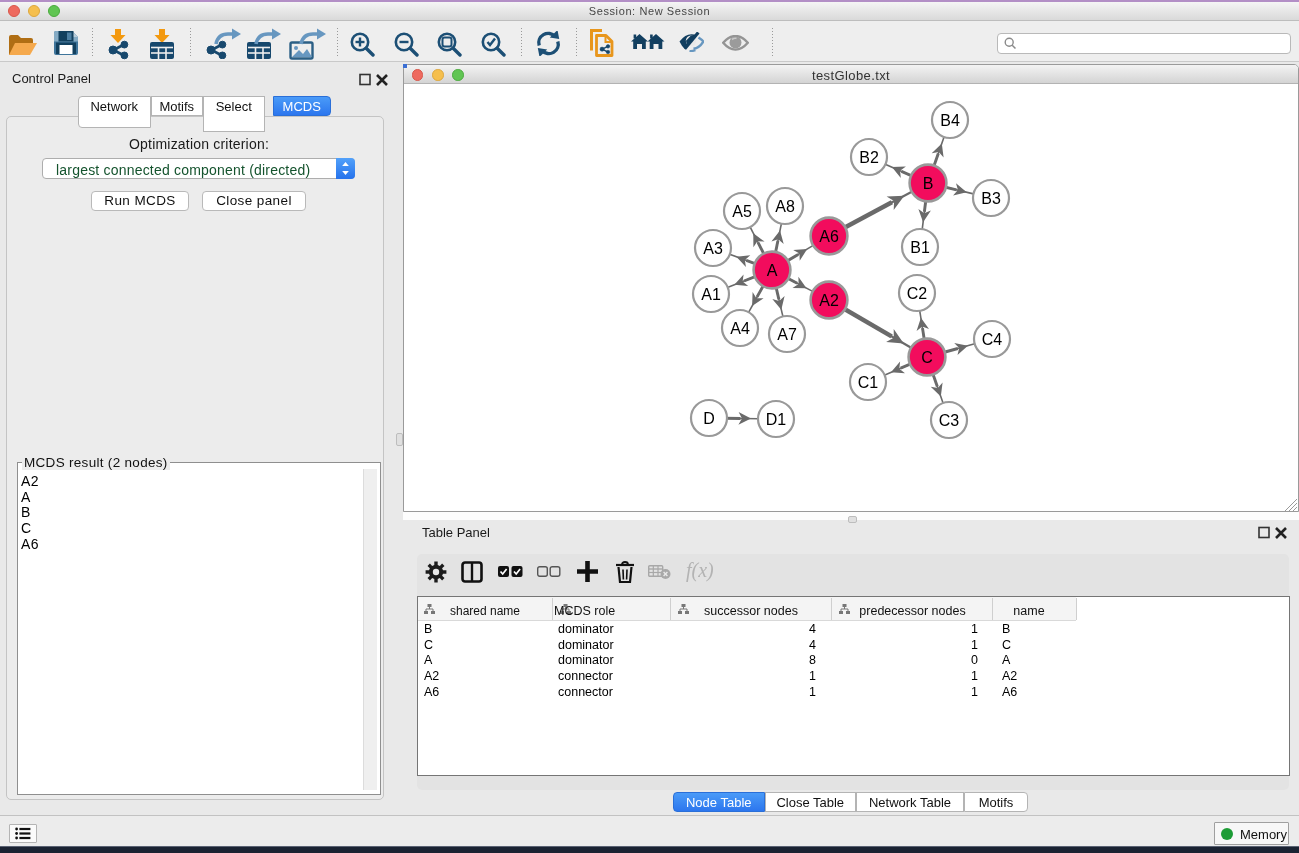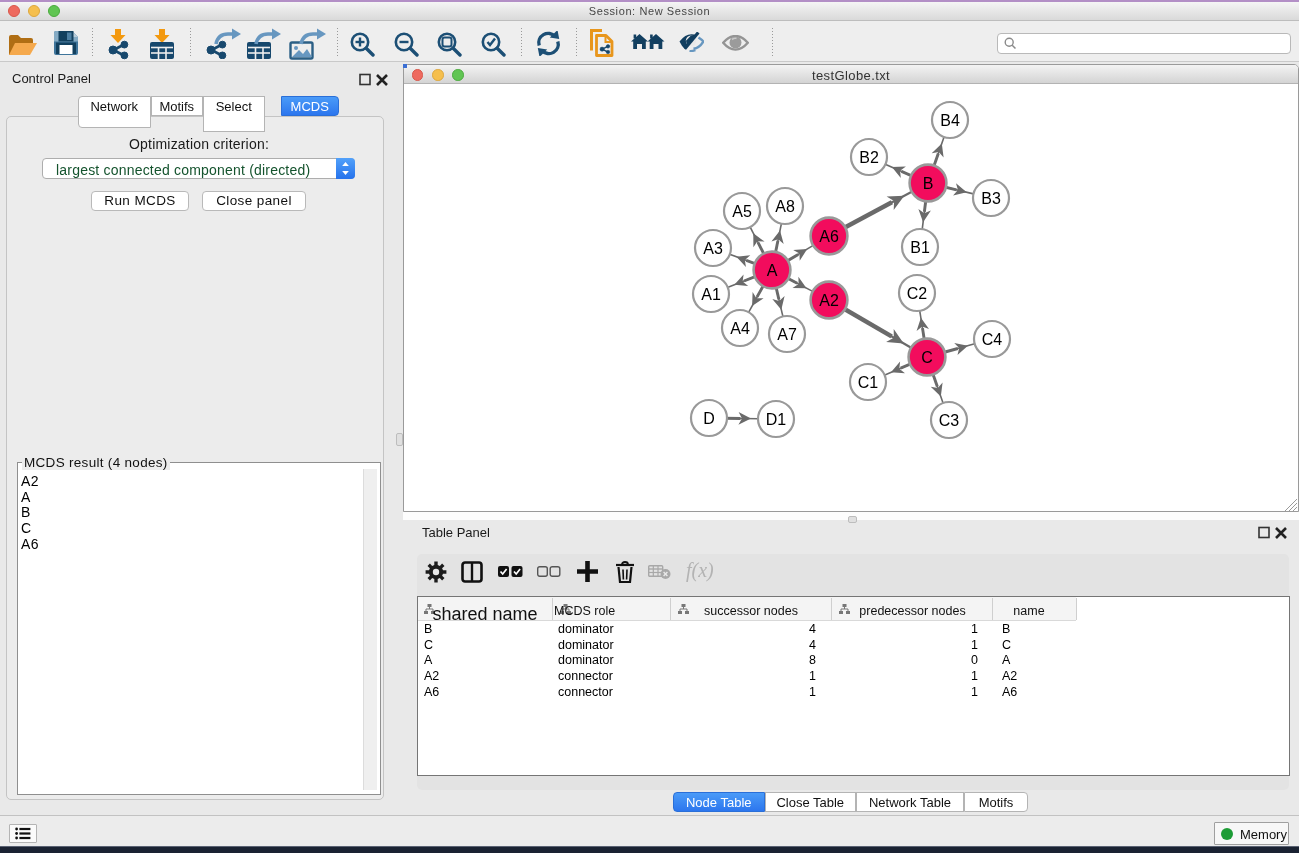--- a/index.html
+++ b/index.html
@@ -163,34 +163,34 @@
   </svg>
 <div class="tx" style="left:12px;top:71px;font-size:13px;color:#1a1a1a">Control Panel</div>
 <svg class="abs" style="left:359px;top:73px" width="30" height="13" viewBox="0 0 30 13">
     <rect x="1" y="1.5" width="10" height="10" fill="none" stroke="#333" stroke-width="1.6"></rect>
     <path d="M18 2 L28 12 M28 2 L18 12" stroke="#222" stroke-width="2.6"></path>
   </svg>
 <div class="abs" style="left:6px;top:116px;width:378px;height:684px;background:#ececec;border:1px solid #c4c4c4;border-radius:5px;box-sizing:border-box"></div>
 <div class="abs" style="left:78px;top:96px;width:72.5px;height:32px;box-sizing:border-box;background:#ffffff;color:#111;border:1px solid #b4b4b4;border-radius:4px 0 0 4px;font-size:13px;text-align:center;line-height:19px">Network</div>
 <div class="abs" style="left:150.5px;top:96px;width:52.5px;height:20px;box-sizing:border-box;background:#ffffff;color:#111;border:1px solid #b4b4b4;border-radius:0;font-size:13px;text-align:center;line-height:19px">Motifs</div>
 <div class="abs" style="left:203px;top:96px;width:61.5px;height:36px;box-sizing:border-box;background:#ffffff;color:#111;border:1px solid #b4b4b4;border-radius:0;font-size:13px;text-align:center;line-height:19px">Select</div>
-<div class="abs" style="left:281px;top:96px;width:57.5px;height:20px;box-sizing:border-box;background:linear-gradient(#4a9bf8,#2c76ee);color:#ffffff;border:1px solid #2a6fd8;border-radius:0 4px 4px 0;font-size:13px;text-align:center;line-height:19px">MCDS</div>
+<div class="abs" style="left:273px;top:96px;width:57.5px;height:20px;box-sizing:border-box;background:linear-gradient(#4a9bf8,#2c76ee);color:#ffffff;border:1px solid #2a6fd8;border-radius:0 4px 4px 0;font-size:13px;text-align:center;line-height:19px">MCDS</div>
 <div class="tx" style="left:9px;top:136px;width:380px;text-align:center;font-size:14px;letter-spacing:0.2px;color:#1a1a1a">Optimization criterion:</div>
 <div class="abs" style="left:42px;top:158px;width:313px;height:21px;background:#ffffff;border:1px solid #adadad;border-radius:4px;box-sizing:border-box"></div>
 <div class="tx" style="left:56px;top:162px;font-size:14px;letter-spacing:0.2px;color:#14532d">largest connected component (directed)</div>
 <div class="abs" style="left:336px;top:158px;width:19px;height:21px;background:linear-gradient(#52a1fa,#2572ec);border-radius:0 4px 4px 0"></div>
 <svg class="abs" style="left:338px;top:161px" width="15" height="15" viewBox="0 0 15 15">
     <path d="M7.5 1 L10.8 5 L4.2 5 Z" fill="#fff"></path>
     <path d="M7.5 14 L10.8 10 L4.2 10 Z" fill="#fff"></path>
   </svg>
 <div class="abs" style="left:91px;top:191px;width:98px;height:20px;background:#ffffff;border:1px solid #b9b9b9;border-radius:4px;box-sizing:border-box;font-size:13.5px;letter-spacing:0.4px;color:#111;text-align:center;line-height:18px">Run MCDS</div>
 <div class="abs" style="left:202px;top:191px;width:104px;height:20px;background:#ffffff;border:1px solid #b9b9b9;border-radius:4px;box-sizing:border-box;font-size:13.5px;letter-spacing:0.4px;color:#111;text-align:center;line-height:18px">Close panel</div>
 <div class="abs" style="left:17px;top:462px;width:364px;height:333px;border:1px solid #8f8f8f;box-sizing:border-box"></div>
 <div class="abs" style="left:18px;top:463px;width:362px;height:331px;background:#ffffff"></div>
-<div class="tx" style="left:22px;top:455px;font-size:13.5px;letter-spacing:0.3px;color:#111;background:#ececec;padding:0 2px">MCDS result (4 nodes)</div>
+<div class="tx" style="left:22px;top:455px;font-size:13.5px;letter-spacing:0.3px;color:#111;background:#ececec;padding:0 2px">MCDS result (2 nodes)</div>
 <div class="abs" style="left:363px;top:469px;width:13px;height:321px;background:#efefef;border-left:1px solid #dcdcdc"></div>
 <div class="tx" style="left:21px;top:473px;font-size:14px;letter-spacing:0.5px;color:#000">A2</div>
 <div class="tx" style="left:21px;top:489px;font-size:14px;letter-spacing:0.5px;color:#000">A</div>
 <div class="tx" style="left:21px;top:504px;font-size:14px;letter-spacing:0.5px;color:#000">B</div>
 <div class="tx" style="left:21px;top:520px;font-size:14px;letter-spacing:0.5px;color:#000">C</div>
 <div class="tx" style="left:21px;top:536px;font-size:14px;letter-spacing:0.5px;color:#000">A6</div>
 <div class="abs" style="left:403px;top:64px;width:896px;height:448px;background:#ffffff;border:1px solid #9a9a9a;border-radius:5px 5px 0 0;box-sizing:border-box"></div>
 <div class="abs" style="left:404px;top:65px;width:894px;height:19px;background:linear-gradient(#f3f3f3,#d4d4d4);border-bottom:1px solid #b3b3b3;border-radius:4px 4px 0 0;box-sizing:border-box"></div>
 <div class="abs" style="left:403px;top:64px;width:4px;height:4px;background:#3b6fd4"></div>
 <div class="abs" style="left:411.9px;top:69px;width:11.5px;height:11.5px;border-radius:50%;background:#ee6a5f;border:0.5px solid #d8574b;box-sizing:border-box"></div>
@@ -368,21 +368,21 @@
 <div class="abs" style="left:992px;top:598px;width:1px;height:22px;background:#cfcfcf"></div>
 <div class="abs" style="left:1076px;top:598px;width:1px;height:22px;background:#cfcfcf"></div>
 <svg class="abs" style="left:424px;top:604px" width="11" height="11" viewBox="0 0 11 11">
     <g fill="#777">
       <rect x="3.5" y="0" width="4" height="3"></rect>
       <rect x="0" y="7" width="4" height="3"></rect>
       <rect x="7" y="7" width="4" height="3"></rect>
       <path d="M5.5 3 L5.5 5 M2 7 L2 5 L9 5 L9 7" stroke="#777" fill="none" stroke-width="1"></path>
     </g>
   </svg>
-<div class="tx" style="left:417px;top:604px;width:136px;text-align:center;font-size:18px;color:#111">shared name</div>
+<div class="tx" style="left:417px;top:604px;width:136px;text-align:center;font-size:12px;color:#111">shared name</div>
 <svg class="abs" style="left:560px;top:604px" width="11" height="11" viewBox="0 0 11 11">
     <g fill="#777">
       <rect x="3.5" y="0" width="4" height="3"></rect>
       <rect x="0" y="7" width="4" height="3"></rect>
       <rect x="7" y="7" width="4" height="3"></rect>
       <path d="M5.5 3 L5.5 5 M2 7 L2 5 L9 5 L9 7" stroke="#777" fill="none" stroke-width="1"></path>
     </g>
   </svg>
 <div class="tx" style="left:554px;top:604px;width:117px;text-align:left;font-size:12.5px;color:#111">MCDS role</div>
 <svg class="abs" style="left:678px;top:604px" width="11" height="11" viewBox="0 0 11 11">

